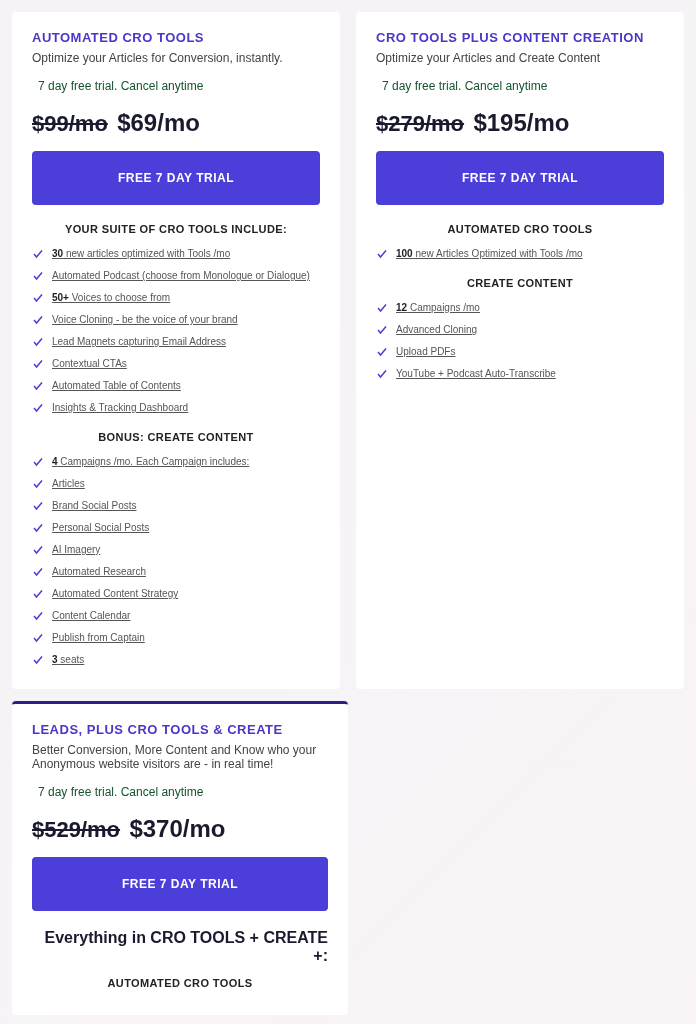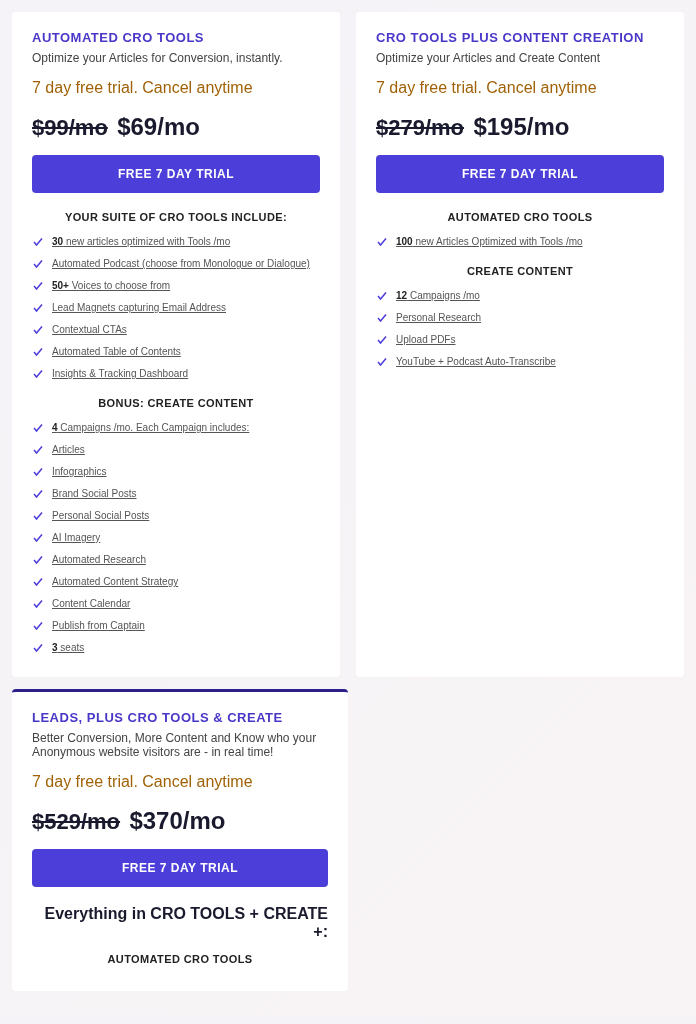--- a/index.html
+++ b/index.html
@@ -28,23 +28,24 @@
       font-size: 13px;
       letter-spacing: 0.5px;
       margin-bottom: 6px;
     }
     .card-sub {
       color: #444;
       font-size: 12px;
       margin-bottom: 14px;
     }
     .trial-note {
-      color: #a16207;
-      font-size: 16px;
+      color: #14532d;
+      font-size: 12px;
       margin-bottom: 16px;
+      margin-left: 6px;
     }
     .price-row {
       margin-bottom: 14px;
     }
     .price-strike {
       color: #1a1a2e;
       font-weight: 700;
       font-size: 22px;
       text-decoration: line-through;
       text-decoration-thickness: 2px;
@@ -54,21 +55,21 @@
       color: #1a1a2e;
       font-weight: 700;
       font-size: 24px;
     }
     .cta-btn {
       display: block;
       width: 100%;
       background: #4c3ed9;
       color: #fff;
       text-align: center;
-      padding: 12px 0;
+      padding: 20px 0;
       border: none;
       border-radius: 4px;
       font-weight: 700;
       letter-spacing: 0.5px;
       font-size: 12px;
       cursor: pointer;
       margin-bottom: 18px;
     }
     .section-head {
       color: #222;
@@ -130,42 +131,42 @@
               <polyline points="4 12 9 18 20 5"></polyline>
             </svg></span><span class="b">30</span><span> new articles optimized with Tools /mo</span></li>
         <li><span class="check"><svg viewBox="0 0 24 24">
               <polyline points="4 12 9 18 20 5"></polyline>
             </svg></span><span>Automated Podcast (choose from Monologue or Dialogue)</span></li>
         <li><span class="check"><svg viewBox="0 0 24 24">
               <polyline points="4 12 9 18 20 5"></polyline>
             </svg></span><span class="b">50+</span><span> Voices to choose from</span></li>
         <li><span class="check"><svg viewBox="0 0 24 24">
               <polyline points="4 12 9 18 20 5"></polyline>
+            </svg></span><span>Voice Cloning - be the voice of your brand</span></li>
+        <li><span class="check"><svg viewBox="0 0 24 24">
+              <polyline points="4 12 9 18 20 5"></polyline>
             </svg></span><span>Lead Magnets capturing Email Address</span></li>
         <li><span class="check"><svg viewBox="0 0 24 24">
               <polyline points="4 12 9 18 20 5"></polyline>
             </svg></span><span>Contextual CTAs</span></li>
         <li><span class="check"><svg viewBox="0 0 24 24">
               <polyline points="4 12 9 18 20 5"></polyline>
             </svg></span><span>Automated Table of Contents</span></li>
         <li><span class="check"><svg viewBox="0 0 24 24">
               <polyline points="4 12 9 18 20 5"></polyline>
             </svg></span><span>Insights &amp; Tracking Dashboard</span></li>
       </ul>
     <div class="section-head">BONUS: CREATE CONTENT</div>
     <ul class="feat">
         <li><span class="check"><svg viewBox="0 0 24 24">
               <polyline points="4 12 9 18 20 5"></polyline>
             </svg></span><span class="b">4</span><span> Campaigns /mo. Each Campaign includes:</span></li>
         <li><span class="check"><svg viewBox="0 0 24 24">
               <polyline points="4 12 9 18 20 5"></polyline>
             </svg></span><span>Articles</span></li>
-        <li><span class="check"><svg viewBox="0 0 24 24">
-              <polyline points="4 12 9 18 20 5"></polyline>
-            </svg></span><span>Infographics</span></li>
         <li><span class="check"><svg viewBox="0 0 24 24">
               <polyline points="4 12 9 18 20 5"></polyline>
             </svg></span><span>Brand Social Posts</span></li>
         <li><span class="check"><svg viewBox="0 0 24 24">
               <polyline points="4 12 9 18 20 5"></polyline>
             </svg></span><span>Personal Social Posts</span></li>
         <li><span class="check"><svg viewBox="0 0 24 24">
               <polyline points="4 12 9 18 20 5"></polyline>
             </svg></span><span>AI Imagery</span></li>
         <li><span class="check"><svg viewBox="0 0 24 24">
@@ -201,21 +202,21 @@
               <polyline points="4 12 9 18 20 5"></polyline>
             </svg></span><span class="b">100</span><span> new Articles Optimized with Tools /mo</span></li>
       </ul>
     <div class="section-head">CREATE CONTENT</div>
     <ul class="feat">
         <li><span class="check"><svg viewBox="0 0 24 24">
               <polyline points="4 12 9 18 20 5"></polyline>
             </svg></span><span class="b">12</span><span> Campaigns /mo</span></li>
         <li><span class="check"><svg viewBox="0 0 24 24">
               <polyline points="4 12 9 18 20 5"></polyline>
-            </svg></span><span>Personal Research</span></li>
+            </svg></span><span>Advanced Cloning</span></li>
         <li><span class="check"><svg viewBox="0 0 24 24">
               <polyline points="4 12 9 18 20 5"></polyline>
             </svg></span><span>Upload PDFs</span></li>
         <li><span class="check"><svg viewBox="0 0 24 24">
               <polyline points="4 12 9 18 20 5"></polyline>
             </svg></span><span>YouTube + Podcast Auto-Transcribe</span></li>
       </ul>
   </div>
 </div>
 

